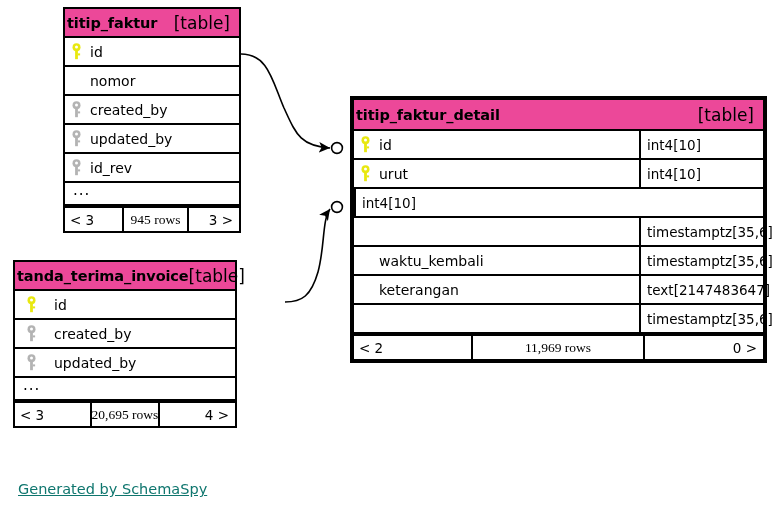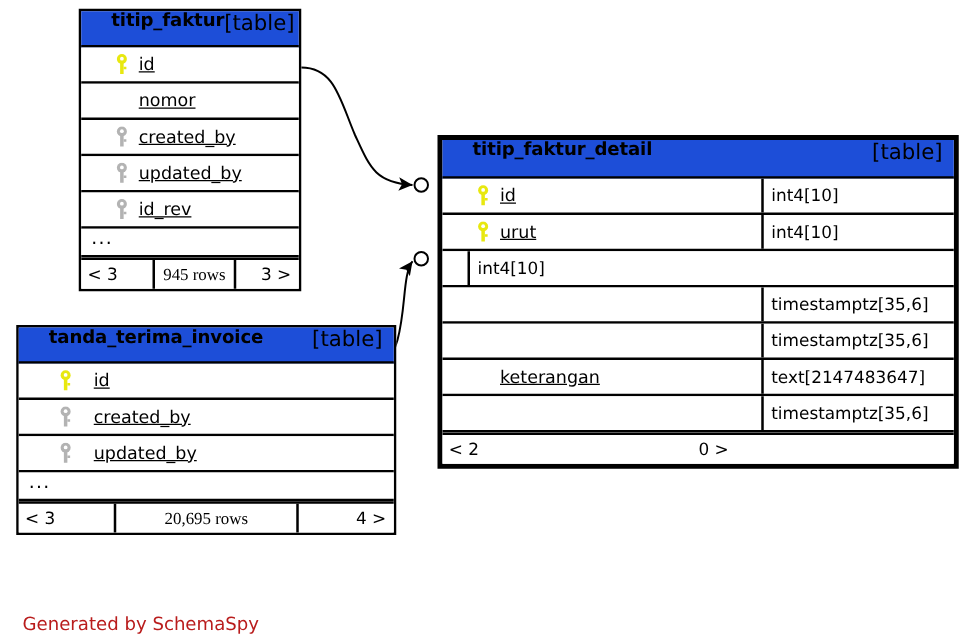--- a/index.html
+++ b/index.html
@@ -39,26 +39,27 @@
     background: #ffffff;
     box-sizing: border-box;
     border: 2px solid #000000;
   }
   .table-box.focus {
     border-width: 4px;
   }
 
   .tbl-header {
     display: flex;
+    align-items: center;
     justify-content: space-between;
-    background: #1d4ed8;
+    background: #ec4899;
     border-bottom: 2px solid #000000;
     box-sizing: border-box;
     height: 29px;
-    padding: 0 9px 0 24px;
+    padding: 0 9px 0 2px;
   }
   .focus .tbl-header {
     height: 31px;
   }
   .tbl-name {
     font-weight: bold;
     font-size: 14.5px;
     letter-spacing: -0.1px;
     white-space: nowrap;
   }
@@ -78,23 +79,22 @@
   .tbl-row:last-of-type {
     border-bottom: none;
   }
 
   .col-name-cell {
     display: flex;
     align-items: center;
     box-sizing: border-box;
     flex: 1 1 auto;
     height: 100%;
-    padding-left: 22px;
+    padding-left: 1px;
     min-width: 0;
-    text-decoration: underline;
   }
   .col-type-cell {
     display: flex;
     align-items: center;
     box-sizing: border-box;
     height: 100%;
     border-left: 2px solid #000000;
     padding-left: 6px;
     font-size: 13.5px;
     white-space: nowrap;
@@ -172,42 +172,43 @@
     left: 63px;
     top: 7px;
     width: 178px;
   }
   #tbl-titip-faktur .foot-prev { width: 57px; }
   #tbl-titip-faktur .foot-next { width: 50px; }
 
   #tbl-tanda-terima {
     left: 13px;
     top: 260px;
-    width: 304px;
+    width: 224px;
   }
   #tbl-tanda-terima .foot-prev { width: 76px; }
   #tbl-tanda-terima .foot-next { width: 76px; }
 
   #tbl-titip-faktur-detail {
     left: 350px;
-    top: 108px;
+    top: 96px;
     width: 417px;
   }
-  #tbl-titip-faktur-detail .col-type-cell { width: 154px; margin-left: 20px; }
+  #tbl-titip-faktur-detail .col-type-cell { width: 124px; }
   #tbl-titip-faktur-detail .foot-prev { width: 117px; }
   #tbl-titip-faktur-detail .foot-next { width: 118px; }
 
   
   #generated-caption {
     position: absolute;
     left: 18px;
-    top: 492px;
+    top: 481px;
     font-size: 14.5px;
-    color: #b91c1c;
-    white-space: nowrap;
+    color: #0f766e;
+    white-space: nowrap;
+    text-decoration: underline;
   }
 </style>
 </head>
 <body>
 
 <div id="diagram-canvas">
 
   <svg id="edges-layer" viewBox="0 0 779 512" width="779" height="512">
     <defs>
       <marker id="crowfoot" markerWidth="12" markerHeight="12" refX="11" refY="6" orient="auto" markerUnits="userSpaceOnUse">
@@ -409,20 +410,21 @@
     <div class="tbl-row">
       <div class="col-name-cell">
         <span class="key-slot empty"></span>
       </div>
       <div class="col-type-cell">timestamptz[35,6]</div>
     </div>
 
     <div class="tbl-row">
       <div class="col-name-cell">
         <span class="key-slot empty"></span>
+        <span class="col-label">waktu_kembali</span>
       </div>
       <div class="col-type-cell">timestamptz[35,6]</div>
     </div>
 
     <div class="tbl-row">
       <div class="col-name-cell">
         <span class="key-slot empty"></span>
         <span class="col-label">keterangan</span>
       </div>
       <div class="col-type-cell">text[2147483647]</div>
@@ -430,19 +432,20 @@
 
     <div class="tbl-row">
       <div class="col-name-cell">
         <span class="key-slot empty"></span>
       </div>
       <div class="col-type-cell">timestamptz[35,6]</div>
     </div>
 
     <div class="tbl-footer">
       <div class="foot-cell foot-prev">&lt; 2</div>
+      <div class="foot-cell foot-rows">11,969 rows</div>
       <div class="foot-cell foot-next">0 &gt;</div>
     </div>
   </div>
 
   <div id="generated-caption">Generated by SchemaSpy</div>
 
 </div>
 
 </body></html>

